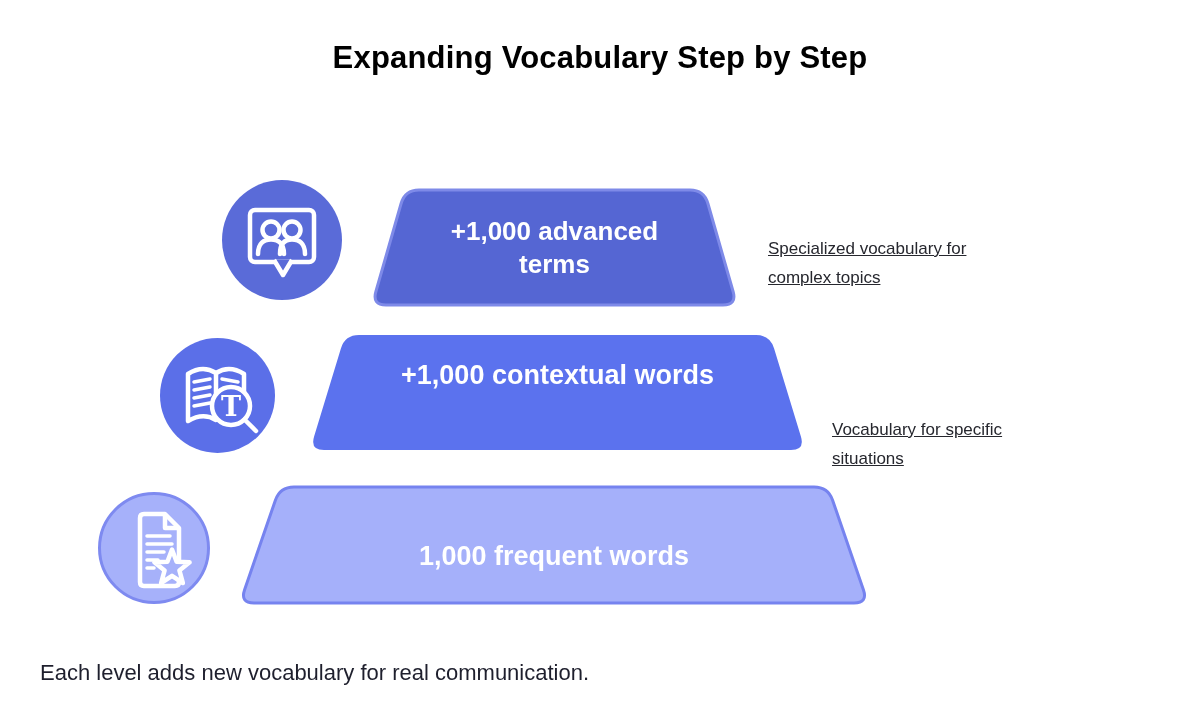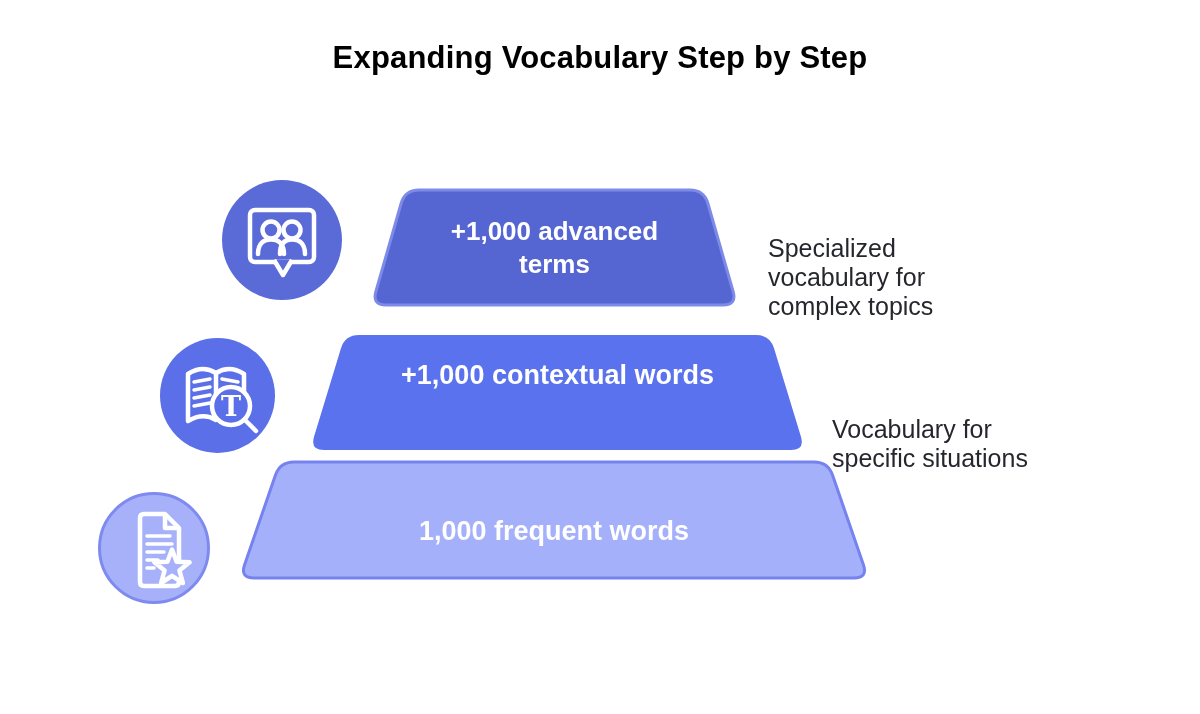--- a/index.html
+++ b/index.html
@@ -17,21 +17,21 @@
   .trap svg{display:block;overflow:visible;}
   .trap-label{
     position:absolute;inset:0;display:flex;align-items:center;justify-content:center;
     color:#ffffff;font-weight:bold;text-align:center;line-height:1.25;
   }
   .trap-label .inner{max-width:260px;}
   .lvl1 .trap-label{font-size:26px;}
   .lvl2 .trap-label{font-size:27px;}
   .lvl3 .trap-label{font-size:27px;}
   .desc{
-    position:absolute;font-size:25px;line-height:29px;color:#26272e;width:238px;
+    position:absolute;font-size:17px;line-height:29px;color:#26272e;width:238px;text-decoration:underline;
   }
   .footer{
     position:absolute;left:40px;top:660px;font-size:22px;color:#1e1f2d;
   }
 </style>
 </head>
 <body>
 
 <div class="canvas">
 
@@ -82,23 +82,24 @@
 
   <div class="icon" style="left:98px;top:492px;">
     <svg width="112" height="112" viewBox="0 0 112 112">
       <circle cx="56" cy="56" r="54.5" fill="#a6b1fa" stroke="#7e8af0" stroke-width="3"></circle>
       <path d="M46 22 L67 22 L81 36 L81 90 Q81 94 77 94 L46 94 Q42 94 42 90 L42 26 Q42 22 46 22 Z" fill="none" stroke="#ffffff" stroke-width="4.5" stroke-linejoin="round"></path>
       <path d="M67 22 L67 36 L81 36" fill="none" stroke="#ffffff" stroke-width="4.5" stroke-linejoin="round"></path>
       <path d="M49 44 L72 44 M49 52 L74 52 M49 60 L66 60 M49 68 L60 68 M49 76 L56 76" stroke="#ffffff" stroke-width="3.5" stroke-linecap="round"></path>
       <polygon points="74,57.5 78.6,69.7 91.6,70.3 81.4,78.4 84.9,91 74,83.8 63.1,91 66.6,78.4 56.4,70.3 69.4,69.7" fill="#a6b1fa" stroke="#ffffff" stroke-width="4.5" stroke-linejoin="round"></polygon>
     </svg>
   </div>
-  <div class="trap lvl3" style="left:240px;top:462px;width:628px;height:140px;">
+  <div class="trap lvl3" style="left:240px;top:487px;width:628px;height:140px;">
     <svg width="628" height="116" viewBox="0 0 628 116">
       <path d="M54 0 L574 0 Q588 0 592.6 13.2 L623.4 102.8 Q628 116 614 116 L14 116 Q0 116 4.6 102.8 L35.4 13.2 Q40 0 54 0 Z" fill="#a5b0fa" stroke="#7683ef" stroke-width="3"></path>
     </svg>
     <div class="trap-label">
       <div class="inner" style="max-width:560px;">1,000 frequent words</div>
     </div>
   </div>
 
+  <div class="footer">Each level adds new vocabulary for real communication.</div>
 
 </div>
 
 </body></html>

